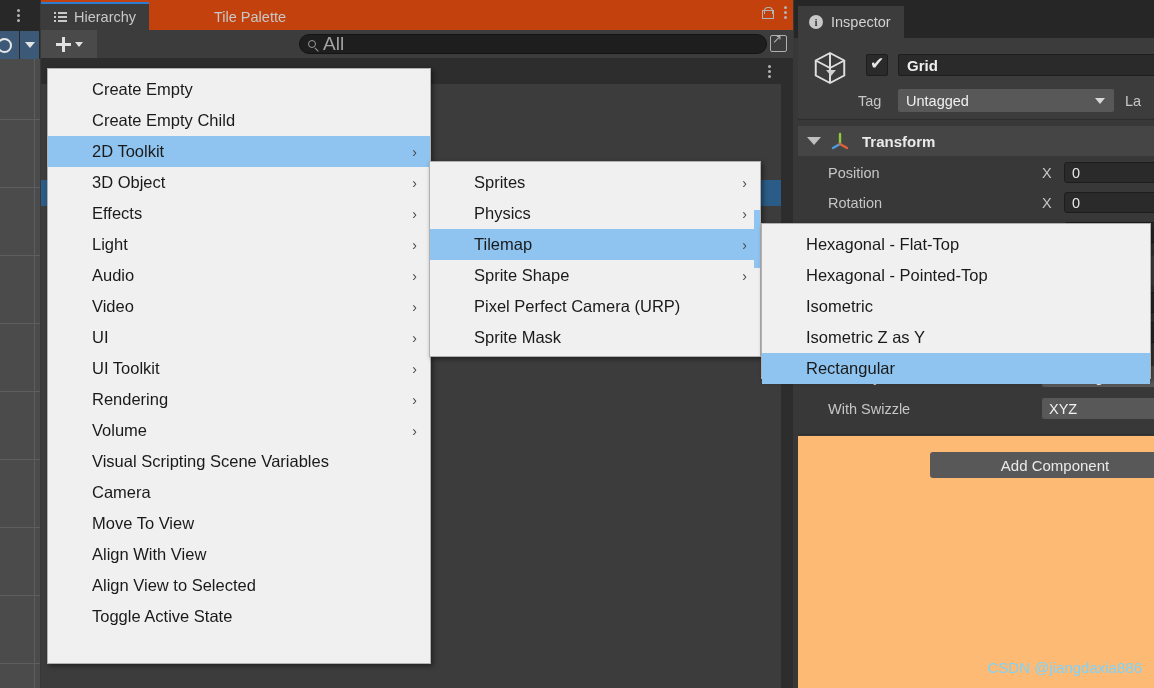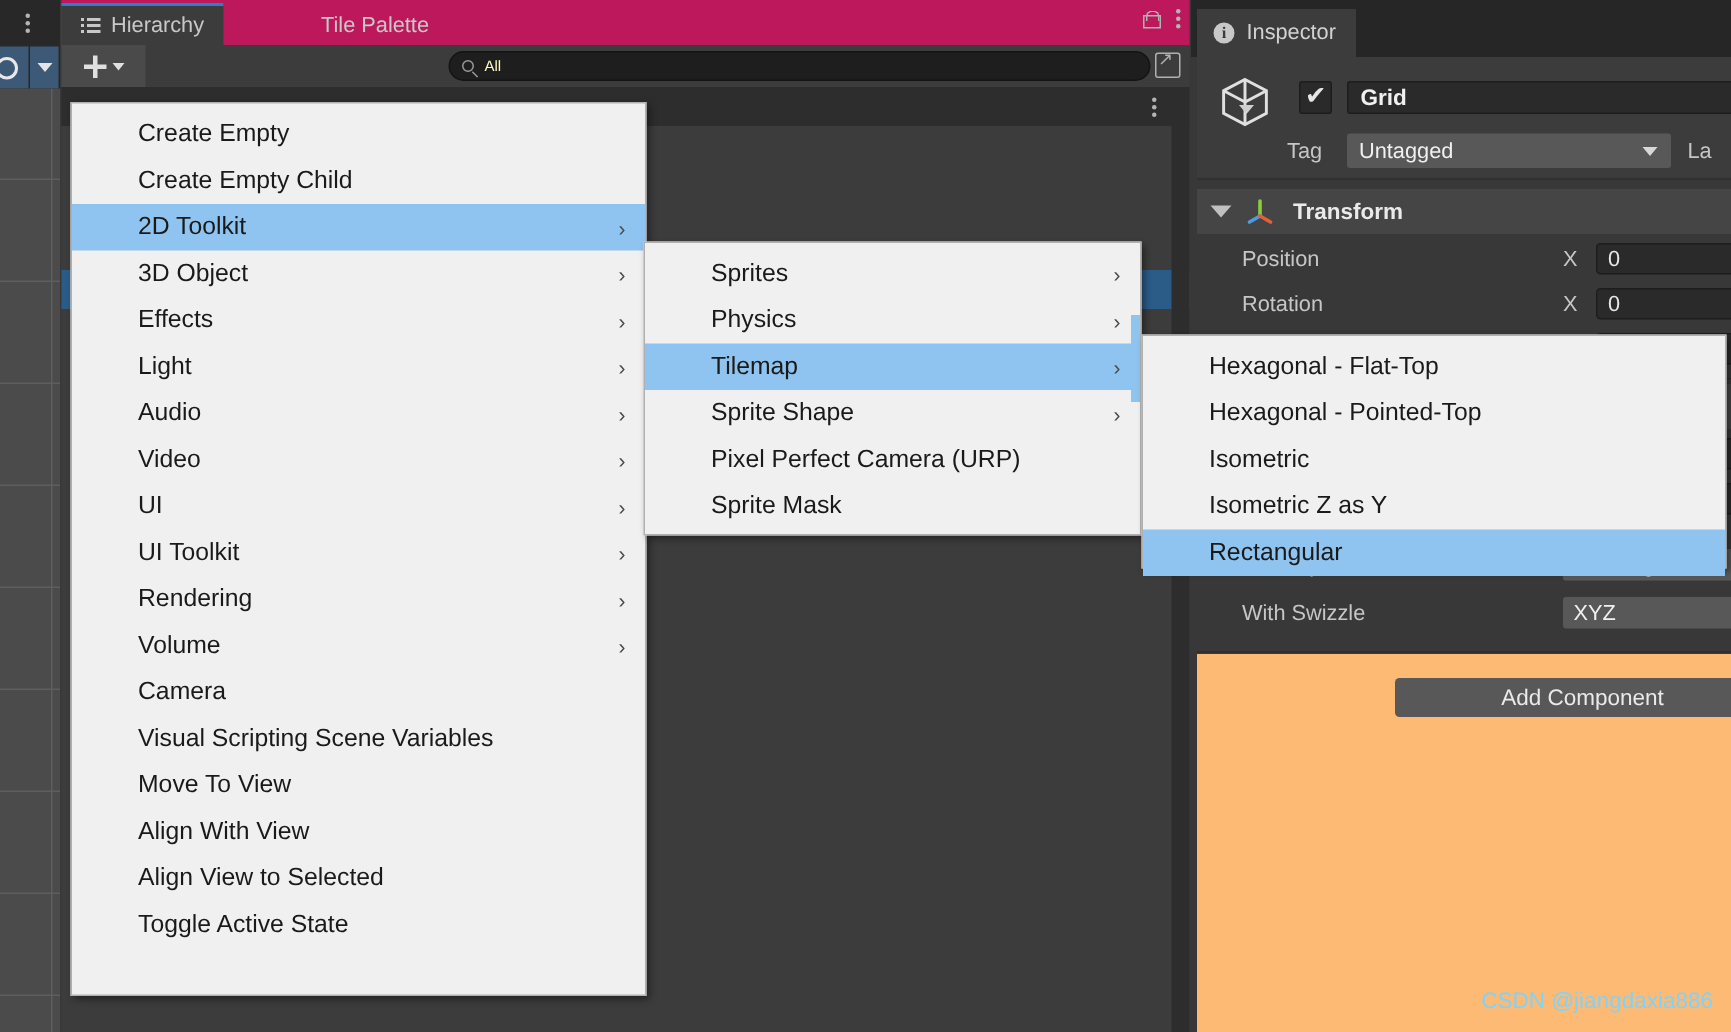--- a/index.html
+++ b/index.html
@@ -20,42 +20,42 @@
   .tool-btn { width: 19px; height: 28px; background: #3c5a78; display: flex; align-items: center; justify-content: center; }
   .tool-btn.sep { margin-left: 1px; }
   .globe-ico { width: 15px; height: 15px; border-radius: 50%; border: 2px solid #e8e8e8; position: relative; left: -5px; }
   .caret-dn { width: 0; height: 0; border-left: 5px solid transparent; border-right: 5px solid transparent; border-top: 6px solid #e4e4e4; }
   .scene-canvas { position: absolute; left: 0; top: 59px; width: 40px; height: 629px; background: #4b4b4b; overflow: hidden; }
   .gridline-h { position: absolute; left: 0; width: 40px; height: 1px; background: #5e5e5e; }
   .gridline-v { position: absolute; top: 0; width: 1px; height: 629px; background: #5e5e5e; }
 
   
   .hier-panel { position: absolute; left: 41px; top: 0; width: 752px; height: 688px; background: #383838; }
-  .tabstrip { position: absolute; left: 0; top: 0; width: 752px; height: 30px; background: #be185d; }
+  .tabstrip { position: absolute; left: 0; top: 0; width: 752px; height: 30px; background: #c2410c; }
   .tab { position: absolute; top: 4px; height: 26px; display: flex; align-items: center; padding: 0 13px; font-size: 14.5px; color: #c8c8c8; }
   .tab.active { background: #3c3c3c; border-top: 2px solid #2b7cd3; top: 2px; height: 28px; }
   .tab-ico { margin-right: 7px; display: inline-flex; flex-direction: column; gap: 2px; }
   .tab-ico span { display: flex; align-items: center; gap: 2px; }
   .tab-ico b { display: block; width: 2px; height: 2px; background: #c8c8c8; }
   .tab-ico u { display: block; width: 9px; height: 2px; background: #c8c8c8; text-decoration: none; }
   .tab-right { position: absolute; right: 6px; top: 6px; display: flex; align-items: center; gap: 12px; }
   .lock-ico { width: 10px; height: 12px; position: relative; }
   .lock-ico::before { content:""; position: absolute; left: 0; bottom: 0; width: 10px; height: 7px; border: 1.3px solid #b4b4b4; }
   .lock-ico::after { content:""; position: absolute; left: 2px; top: 0; width: 7px; height: 6px; border: 1.3px solid #b4b4b4; border-bottom: none; border-radius: 4px 4px 0 0; }
 
   .hier-toolbar { position: absolute; left: 0; top: 30px; width: 752px; height: 28px; background: #3c3c3c; display: flex; align-items: center; }
   .plus-btn { width: 56px; height: 28px; display: flex; align-items: center; justify-content: center; gap: 4px; background: #4a4a4a; }
   .plus-glyph { position: relative; width: 15px; height: 15px; }
   .plus-glyph::before { content:""; position:absolute; left:0; top:6px; width:15px; height:3px; background:#e0e0e0; }
   .plus-glyph::after { content:""; position:absolute; left:6px; top:0; width:3px; height:15px; background:#e0e0e0; }
   .tiny-caret { width: 0; height: 0; border-left: 4px solid transparent; border-right: 4px solid transparent; border-top: 5px solid #e0e0e0; }
   .searchbox { position: absolute; left: 258px; top: 4px; width: 468px; height: 20px; background: #1e1e1e; border: 1px solid #141414; border-radius: 10px; display: flex; align-items: center; padding: 0 8px; }
   .mag { width: 8px; height: 8px; border: 1.4px solid #9a9a9a; border-radius: 50%; position: relative; margin-right: 7px; }
   .mag::after { content:""; position:absolute; right:-4px; bottom:-3px; width:5px; height:1.4px; background:#9a9a9a; transform: rotate(45deg); }
-  .search-val { font-size: 10px; color: #fef9c3; }
+  .search-val { font-size: 19px; color: #a3a3a3; }
   .popout-ico { position: absolute; right: 6px; top: 5px; width: 17px; height: 17px; border: 1.4px solid #b0b0b0; border-radius: 2px; }
   .popout-ico::after { content:"↗"; position:absolute; left:1px; top:-4px; font-size: 12px; color: #b0b0b0; }
 
   .hier-subbar { position: absolute; left: 0; top: 58px; width: 752px; height: 26px; background: #2d2d2d; }
   .hier-body { position: absolute; left: 0; top: 84px; width: 752px; height: 604px; background: #3c3c3c; }
   .hier-row-sel { position: absolute; left: 0; top: 0; width: 752px; height: 26px; background: #2b5c87; }
   .hier-vscroll { position: absolute; right: 0; top: 0; width: 12px; height: 604px; background: #2d2d2d; }
 
   
   .insp-panel { position: absolute; left: 794px; top: 0; width: 360px; height: 688px; background: #383838; }
@@ -323,24 +323,24 @@
       </div>
       <div class="menu-item">
         <span>Rendering</span>
         <span class="arrow">›</span>
       </div>
       <div class="menu-item">
         <span>Volume</span>
         <span class="arrow">›</span>
       </div>
       <div class="menu-item">
+        <span>Visual Scripting Scene Variables</span>
+      </div>
+      <div class="menu-item">
         <span>Camera</span>
-      </div>
-      <div class="menu-item">
-        <span>Visual Scripting Scene Variables</span>
       </div>
       <div class="menu-item">
         <span>Move To View</span>
       </div>
       <div class="menu-item">
         <span>Align With View</span>
       </div>
       <div class="menu-item">
         <span>Align View to Selected</span>
       </div>

